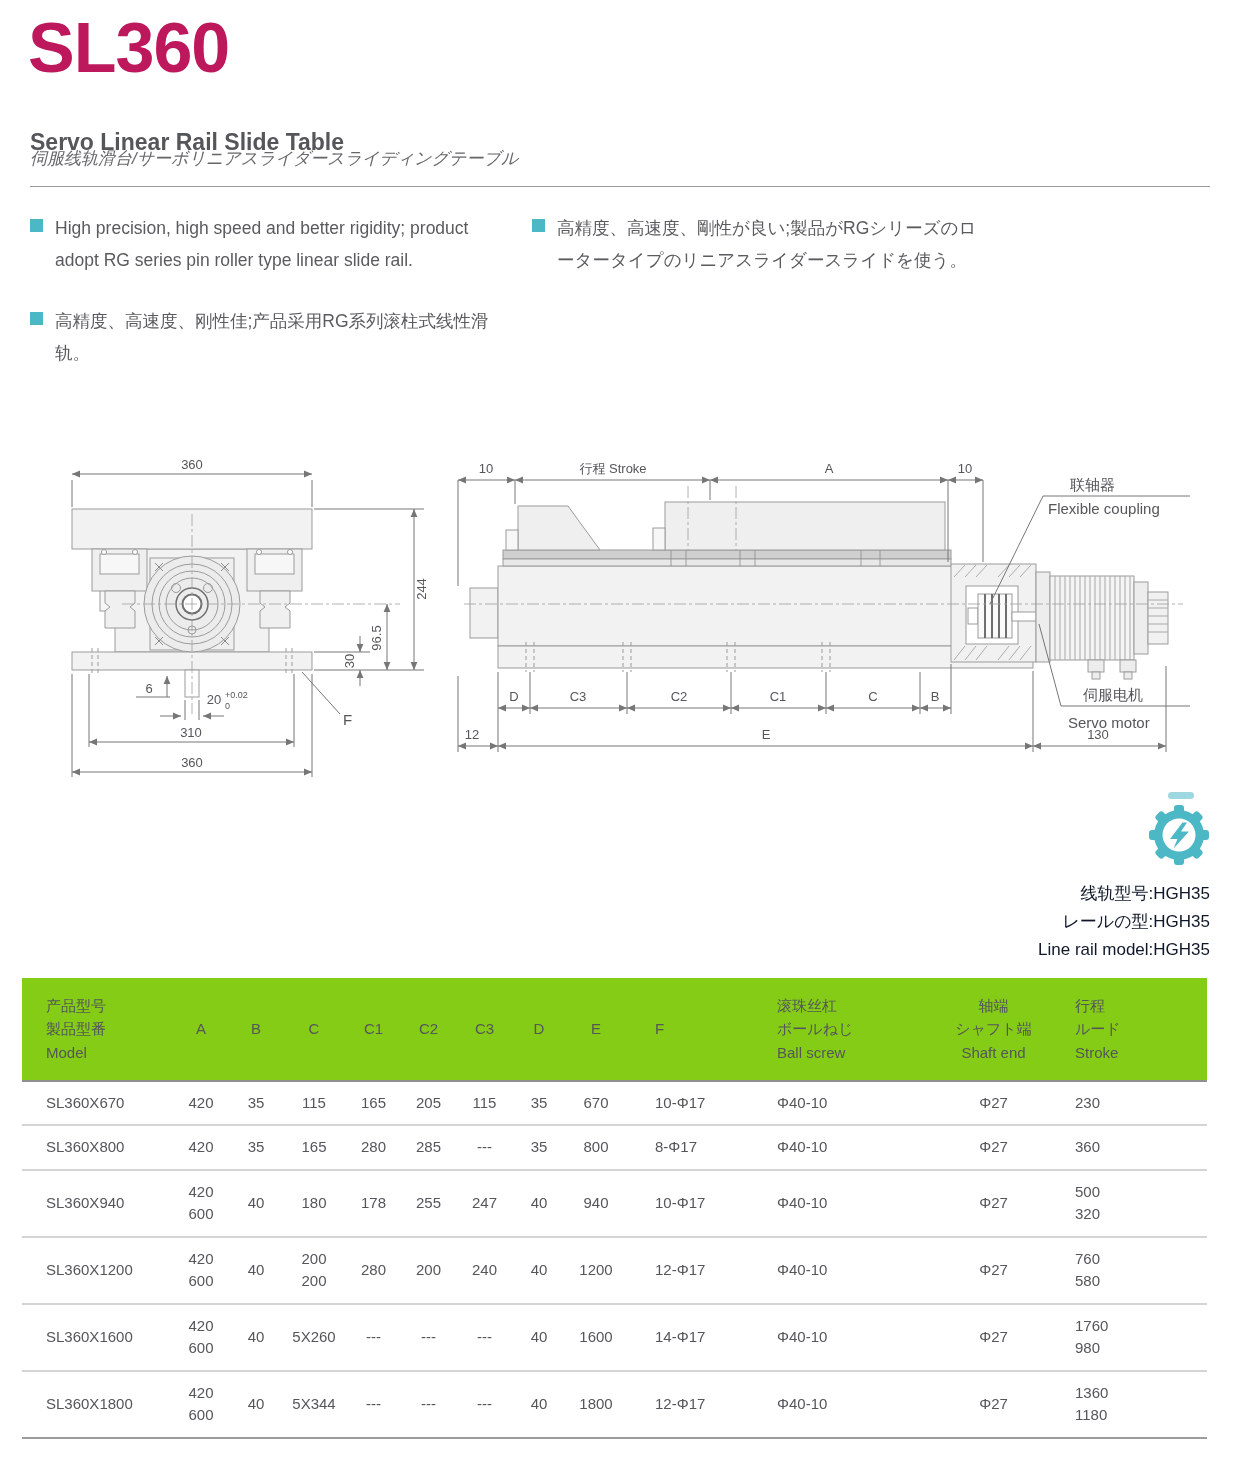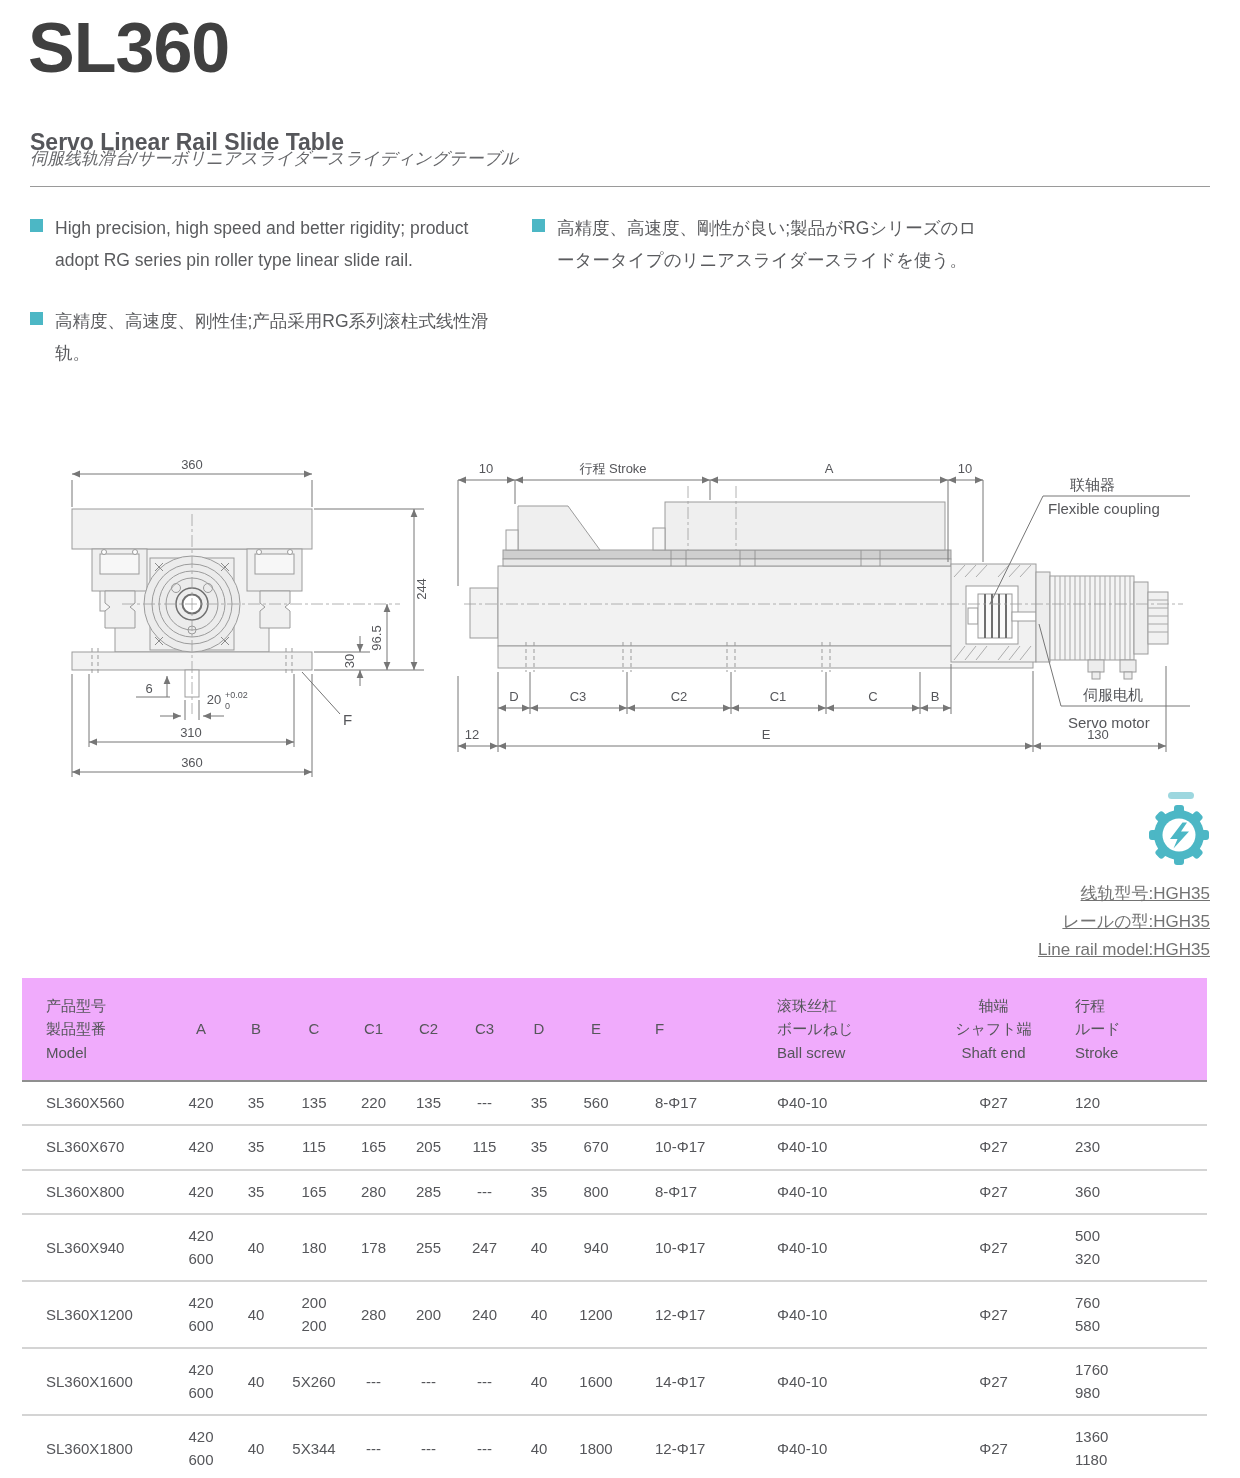--- a/index.html
+++ b/index.html
@@ -1,19 +1,19 @@
 <!DOCTYPE html>
 <html><head>
 <meta charset="utf-8">
 <style>
   html,body{margin:0;padding:0;background:#fff;}
   body{font-family:"Liberation Sans","DejaVu Sans",sans-serif;color:#58595b;}
   .page{position:relative;width:1240px;height:1478px;background:#fff;overflow:hidden;}
 
-  .title{position:absolute;left:28px;top:8px;font-size:70px;font-weight:bold;color:#404040;letter-spacing:-1px;}
+  .title{position:absolute;left:28px;top:8px;font-size:70px;font-weight:bold;color:#be185d;letter-spacing:-1px;}
   .subtitle-en{position:absolute;left:30px;top:129px;font-size:23px;font-weight:bold;color:#55565a;}
   .subtitle-cjk{position:absolute;left:30px;top:147px;font-size:17px;color:#66676a;font-style:italic;}
   .top-divider{position:absolute;left:30px;right:30px;top:186px;border-bottom:1px solid #9a9a9a;}
 
   .features{position:absolute;left:30px;top:212px;display:flex;}
   .fcol{display:flex;flex-direction:column;}
   .fcol.left{width:470px;margin-right:32px;}
   .fcol.right{width:460px;}
   .feature{display:flex;margin-bottom:28px;}
   .bullet{flex:none;width:13px;height:13px;background:#4cb7c5;margin:7px 12px 0 0;}
@@ -21,25 +21,25 @@
 
   .front-svg{position:absolute;left:52px;top:452px;}
   .side-svg{position:absolute;left:448px;top:446px;}
   svg text{fill:#55565a;}
   .dimtxt{font-size:13px;}
   .dimtxt-s{font-size:9px;}
   .lbl{font-size:15px;}
 
   .icon-wrap{position:absolute;left:1146px;top:802px;width:66px;height:66px;}
   .icon-fragment{position:absolute;left:1168px;top:792px;width:26px;height:7px;background:#4cb7c5;opacity:.55;border-radius:4px;}
-  .rail-model{position:absolute;right:30px;top:880px;text-align:right;font-size:17px;line-height:1.65;color:#737373;text-decoration:underline;}
+  .rail-model{position:absolute;right:30px;top:880px;text-align:right;font-size:17px;line-height:1.65;color:#0f172a;}
 
   .spec-table{position:absolute;left:22px;top:978px;width:1185px;border-collapse:collapse;table-layout:fixed;font-size:15px;color:#55565a;}
   .spec-table th,.spec-table td{font-weight:normal;white-space:pre-line;vertical-align:middle;padding:10px 4px;}
-  .spec-table thead tr{background:#f0abfc;}
+  .spec-table thead tr{background:#84cc16;}
   .spec-table thead th{padding-top:16px;padding-bottom:16px;line-height:1.55;border-bottom:2px solid #8f8f8f;}
   .spec-table thead{border-radius:6px;}
   .spec-table tbody tr{border-bottom:2px solid #d4d4d4;}
   .spec-table tbody tr:last-child{border-bottom:2px solid #9c9c9c;}
   .spec-table tbody td{line-height:1.5;}
   
   .spec-table th:first-child,.spec-table td:first-child{text-align:left;padding-left:24px;}
   .spec-table th:nth-child(n+2):nth-child(-n+9),.spec-table td:nth-child(n+2):nth-child(-n+9){text-align:center;}
   .spec-table th:nth-child(10),.spec-table td:nth-child(10){text-align:left;padding-left:28px;}
   .spec-table th:nth-child(11),.spec-table td:nth-child(11){text-align:left;padding-left:40px;}
@@ -405,35 +405,20 @@
           <th>轴端
 シャフト端
 Shaft end</th>
           <th>行程
 ルード
 Stroke</th>
         </tr>
       </thead>
     <tbody id="spec-body">
         <tr>
-          <td>SL360X560</td>
-          <td>420</td>
-          <td>35</td>
-          <td>135</td>
-          <td>220</td>
-          <td>135</td>
-          <td>---</td>
-          <td>35</td>
-          <td>560</td>
-          <td>8-Φ17</td>
-          <td>Φ40-10</td>
-          <td>Φ27</td>
-          <td>120</td>
-        </tr>
-        <tr>
           <td>SL360X670</td>
           <td>420</td>
           <td>35</td>
           <td>115</td>
           <td>165</td>
           <td>205</td>
           <td>115</td>
           <td>35</td>
           <td>670</td>
           <td>10-Φ17</td>

